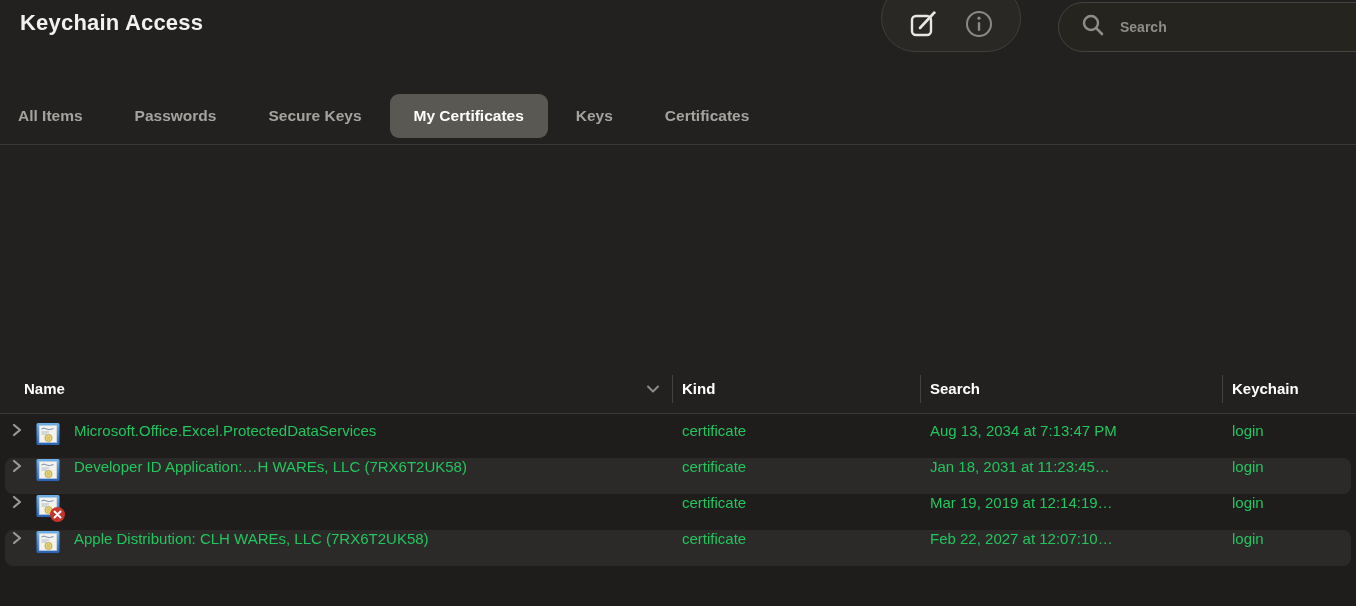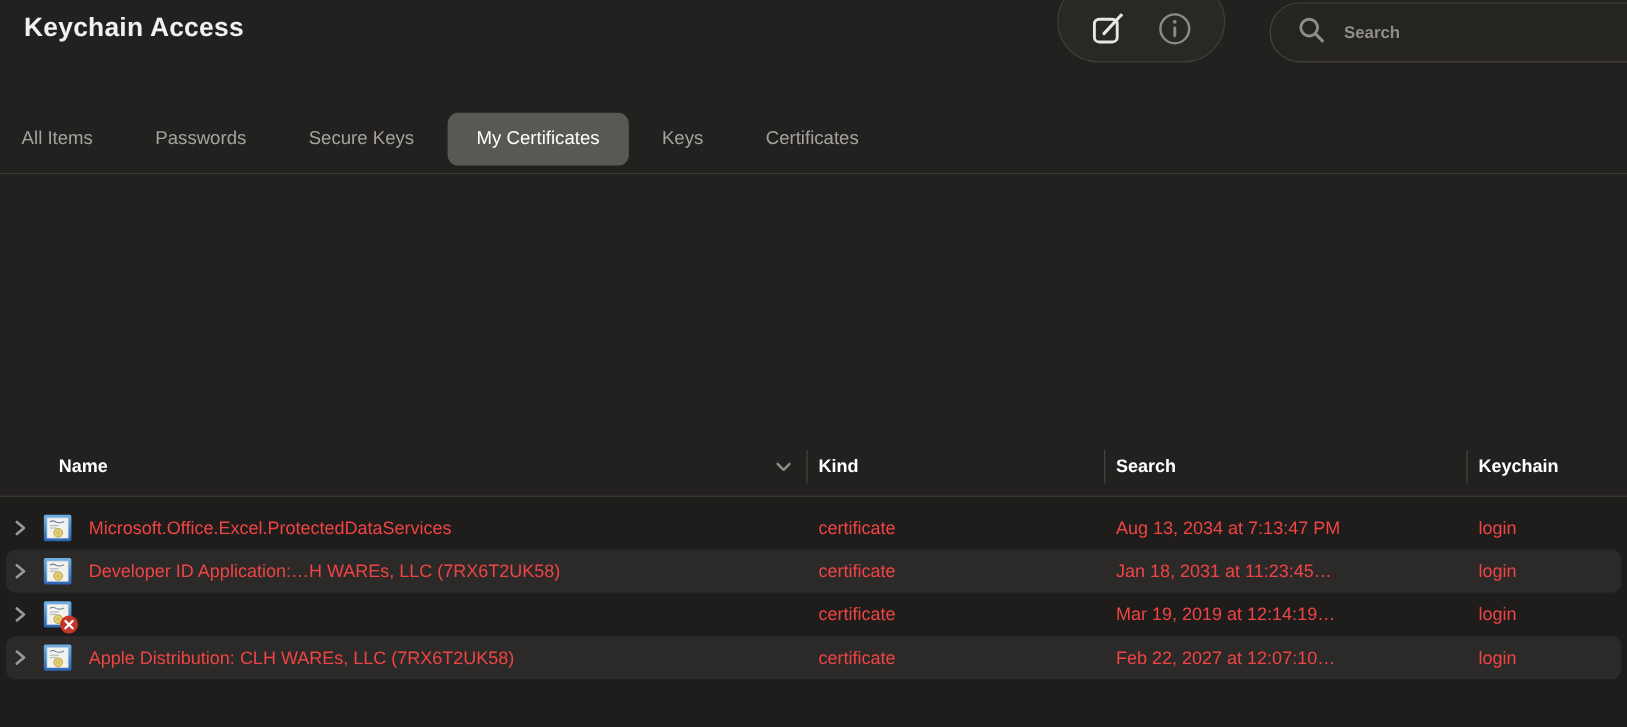--- a/index.html
+++ b/index.html
@@ -30,49 +30,49 @@
   }
   .search-placeholder { font-size:14px; font-weight:bold; color:#8f8d88; }
 
   
   .tabbar {
     height:57px; border-bottom:1px solid #3a3835;
     display:flex; align-items:center; padding-left:18px; gap:52px;
   }
   .tab {
     position:relative; font-size:15.5px; color:#a5a3a0; cursor:pointer;
-    white-space:nowrap; z-index:1; height:44px; display:flex; align-items:center;
+    white-space:nowrap; z-index:1; height:44px; display:flex; align-items:center;font-weight:bold;
   }
   .tab.selected { color:#ffffff;text-align:center; }
   .tab.selected::before {
     content:""; position:absolute; left:-24px; right:-24px; top:0; bottom:0;
     background:#5a5852; border-radius:9px; z-index:-1;
   }
 
   
   .spacer { height:219px; background:#232120; }
 
   
   .grid-cols { display:grid; grid-template-columns:672px 248px 302px 1fr; }
   .table-header { height:50px; border-bottom:1px solid #3a3835; position:relative; }
   .th { display:flex; align-items:center; font-size:15px; font-weight:bold; color:#ffffff; position:relative; }
-  .th-name { padding-left:24px;margin-left:25px; }
+  .th-name { padding-left:24px; }
   .th-kind, .th-expires, .th-keychain { padding-left:10px; }
   .th-kind::before, .th-expires::before, .th-keychain::before {
     content:""; position:absolute; left:0; top:11px; height:28px; width:1px; background:#45433f;
   }
   .sort-indicator { position:absolute; right:12px; top:50%; transform:translateY(-50%); display:flex; }
 
   .rows-area { background:#1e1d1b; height:192px; padding-top:8px; }
   .row { height:36px; position:relative; cursor:default; }
   .row.alt::before {
     content:""; position:absolute; left:5px; right:5px; top:0; bottom:0;
     background:#2b2a28; border-radius:8px;
   }
-  .cell { position:relative; display:flex; align-items:center; font-size:15px; color:#ef4444; white-space:nowrap; overflow:hidden; }
+  .cell { position:relative; display:flex; align-items:flex-start; font-size:15px; color:#22c55e; white-space:nowrap; overflow:hidden; }
   .cell-name { padding-left:10px; gap:0; }
   .disclosure { display:flex; align-items:center; margin-right:12px; cursor:pointer; }
   .cert-icon { position:relative; width:24px; height:24px; flex:0 0 24px; margin-right:14px; }
   .badge {
     position:absolute; right:-5px; bottom:-4px; width:15px; height:15px;
     border-radius:50%; background:#c5352c; display:none;
     align-items:center; justify-content:center;
   }
   .row.expired .badge { display:flex; }
   .cell-kind, .cell-expires, .cell-keychain { padding-left:10px; }

